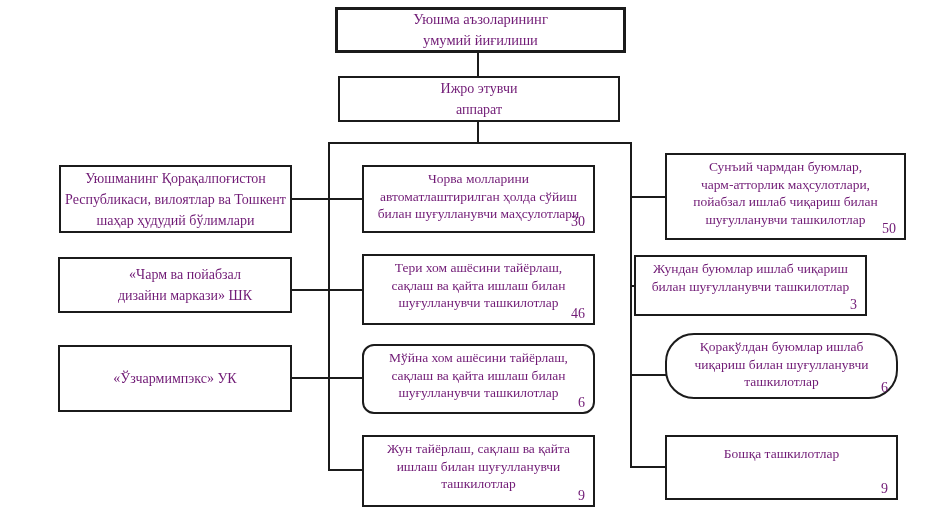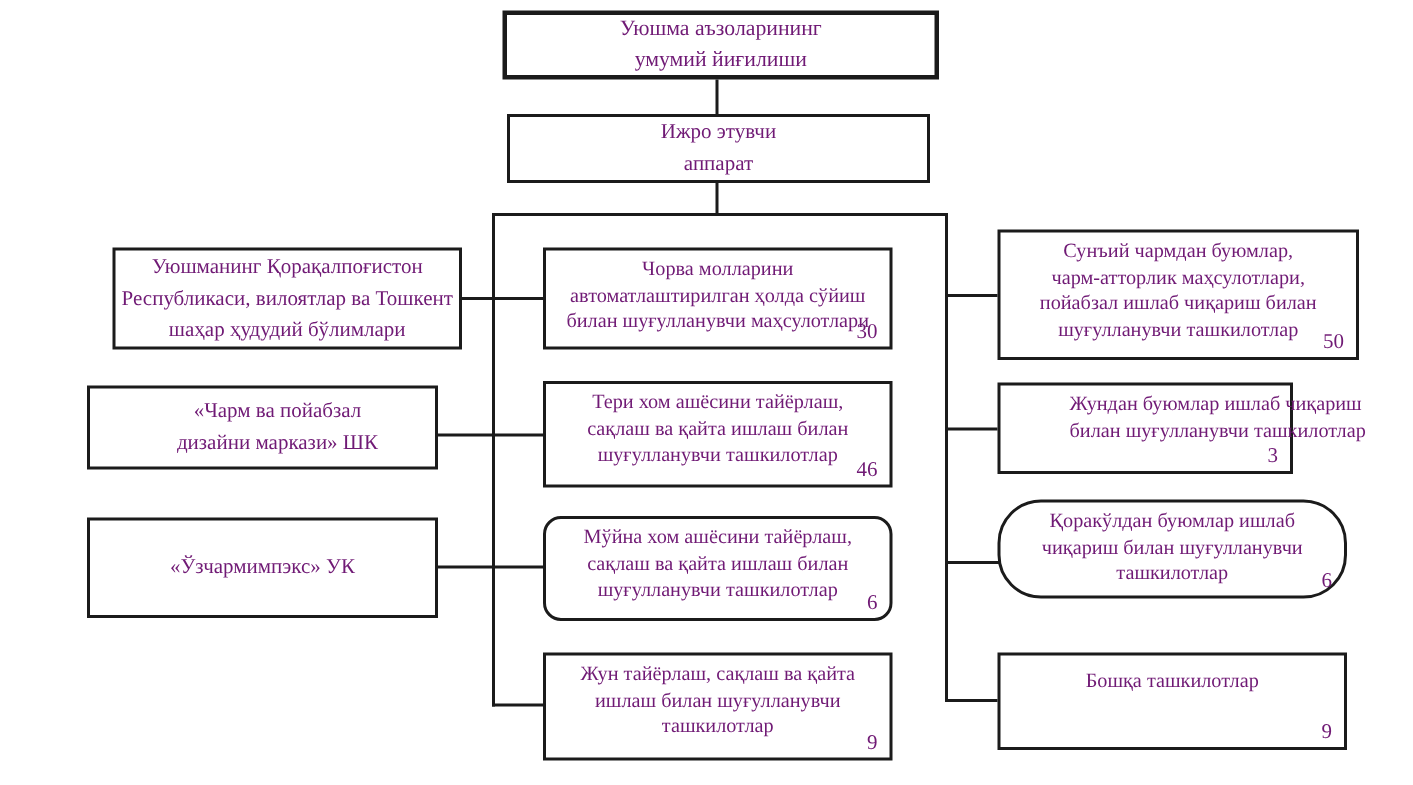--- a/index.html
+++ b/index.html
@@ -67,21 +67,21 @@
   <div class="node plain thick" style="left:335px;top:7px;width:291px;height:46px;">
     <span class="txt">Уюшма аъзоларининг
 умумий йиғилиши</span>
   </div>
 
   <div class="node plain" style="left:338px;top:76px;width:282px;height:46px;">
     <span class="txt">Ижро этувчи
 аппарат</span>
   </div>
 
-  <div class="node plain" style="left:59px;top:165px;width:233px;height:68px;margin-left:16px;">
+  <div class="node plain" style="left:59px;top:165px;width:233px;height:68px;">
     <span class="txt">Уюшманинг Қорақалпоғистон
 Республикаси, вилоятлар ва Тошкент
 шаҳар ҳудудий бўлимлари</span>
   </div>
 
   <div class="node plain" style="left:58px;top:257px;width:234px;height:56px;padding-left:20px;">
     <span class="txt">«Чарм ва пойабзал
 дизайни маркази» ШК</span>
   </div>
 
@@ -118,21 +118,21 @@
   </div>
 
   <div class="node counted" style="left:665px;top:153px;width:241px;height:87px;">
     <span class="txt">Сунъий чармдан буюмлар,
 чарм-атторлик маҳсулотлари,
 пойабзал ишлаб чиқариш билан
 шуғулланувчи ташкилотлар</span>
     <span class="num">50</span>
   </div>
 
-  <div class="node counted" style="left:665px;top:255px;width:197px;height:61px;padding-left:46px;">
+  <div class="node counted" style="left:634px;top:255px;width:233px;height:61px;">
     <span class="txt">Жундан буюмлар ишлаб чиқариш
 билан шуғулланувчи ташкилотлар</span>
     <span class="num">3</span>
   </div>
 
   <div class="node counted" style="left:665px;top:333px;width:233px;height:66px;border-radius:29px;">
     <span class="txt">Қоракўлдан буюмлар ишлаб
 чиқариш билан шуғулланувчи
 ташкилотлар</span>
     <span class="num">6</span>

